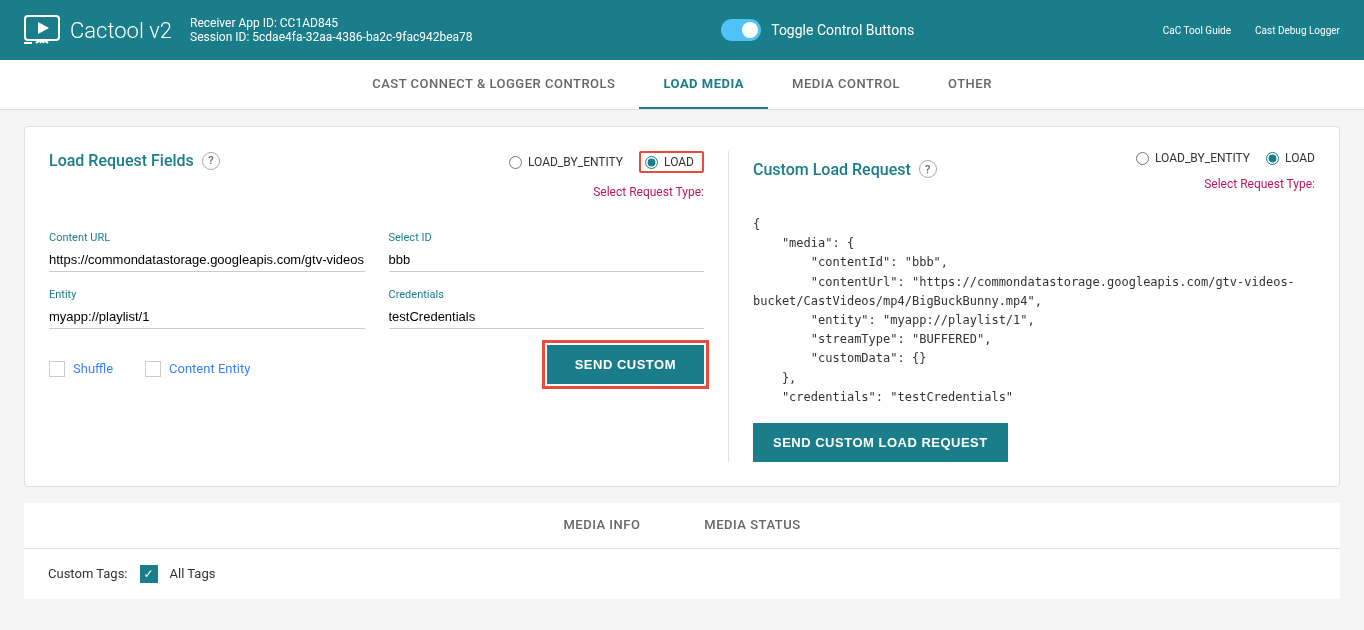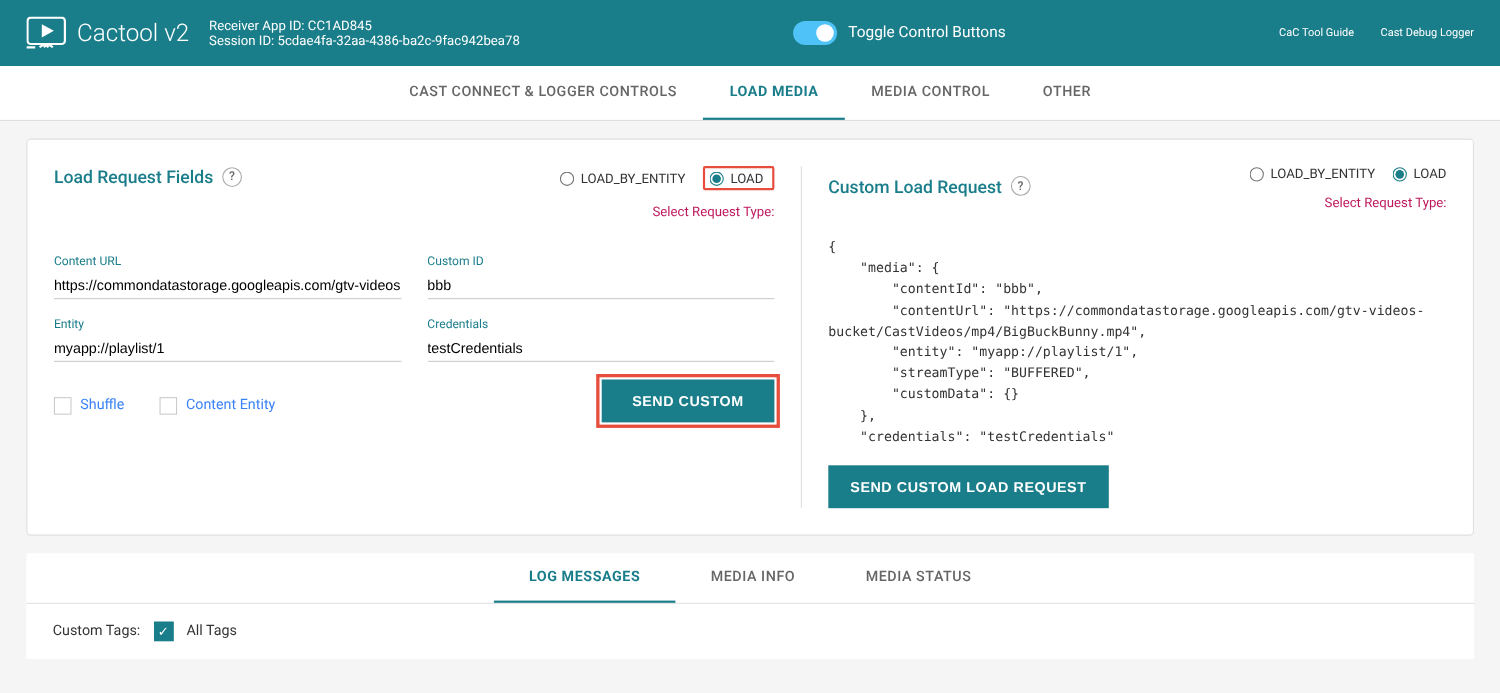--- a/index.html
+++ b/index.html
@@ -390,21 +390,21 @@
           <div class="select-type-label">Select Request Type:</div>
         </div>
       </div>
 
       <div class="form-row">
         <div class="form-field">
           <label class="field-label">Content URL</label>
           <input class="field-input" type="text" value="https://commondatastorage.googleapis.com/gtv-videos" style="">
         </div>
         <div class="form-field">
-          <label class="field-label">Custom ID</label>
+          <label class="field-label">Select ID</label>
           <input class="field-input" type="text" value="bbb" style="">
         </div>
       </div>
 
       <div class="form-row">
         <div class="form-field">
           <label class="field-label">Entity</label>
           <input class="field-input" type="text" value="myapp://playlist/1" style="">
         </div>
         <div class="form-field">
@@ -459,21 +459,20 @@
         "customData": {}
     },
     "credentials": "testCredentials"</div>
 
       <button class="send-custom-btn">SEND CUSTOM LOAD REQUEST</button>
     </div>
 
   </div>
 
   <div class="bottom-tabs">
-    <div class="bottom-tab active">LOG MESSAGES</div>
     <div class="bottom-tab">MEDIA INFO</div>
     <div class="bottom-tab">MEDIA STATUS</div>
   </div>
 
   <div class="custom-tags-bar">
     <span class="custom-tags-label">Custom Tags:</span>
     <div class="tag-checkbox">
       <span class="tag-checkbox-check">✓</span>
     </div>
     <span class="all-tags-label">All Tags</span>

